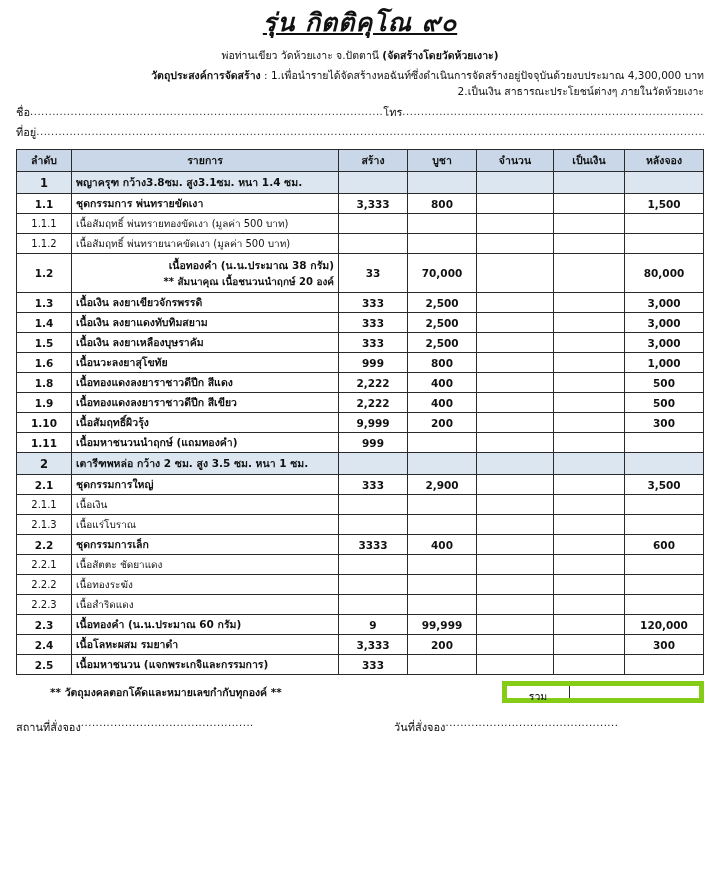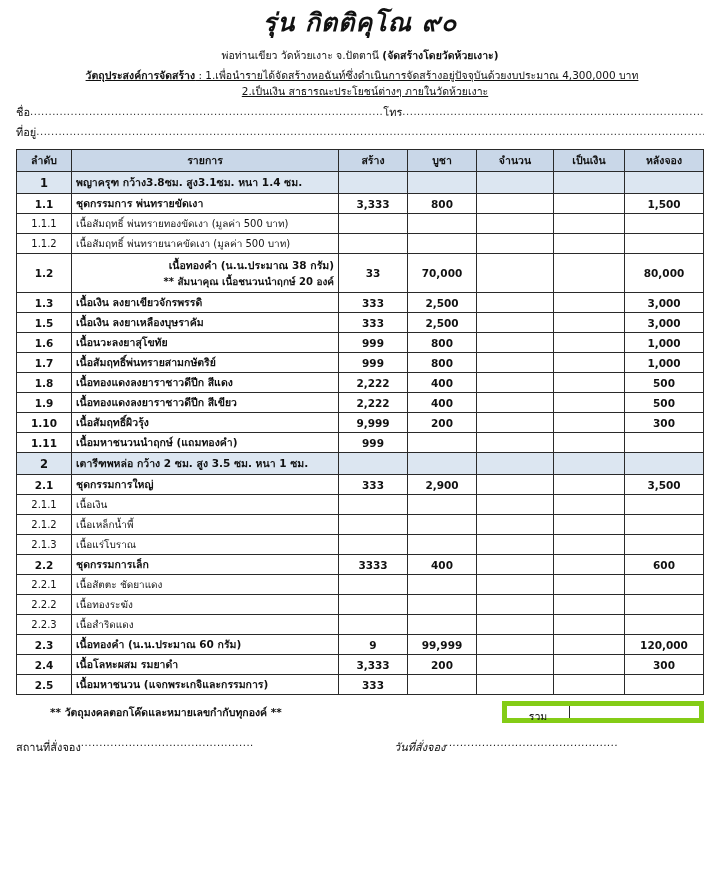--- a/index.html
+++ b/index.html
@@ -24,35 +24,35 @@
 
   
   .doc-title {
     text-align: center;
     font-size: 25px;
     font-weight: bold;
     font-style: italic;
     letter-spacing: 1px;
     margin: 9px 0 0 0;
     line-height: 1.15;
+    text-decoration: underline;
   }
   .subtitle {
     text-align: center;
     font-size: 10.5px;
     margin-top: 11px;
     line-height: 1.3;
   }
   .subtitle .bold { font-weight: bold; }
 
   .purpose {
     font-size: 10.5px;
     line-height: 1.45;
     margin-top: 6px;
-    text-align: center;
-    text-decoration: underline;
+    text-align: right;
   }
   .purpose-line1 { padding-left: 4px; }
   .purpose-line2 { padding-left: 10px; }
   .purpose .label { font-weight: bold; }
 
   
   .field-block { margin-top: 7px; }
   .field-row {
     display: flex;
     align-items: flex-end;
@@ -175,21 +175,21 @@
   .sign-row {
     position: absolute;
     left: 0;
     right: 0;
     top: 36px;
     display: flex;
     font-size: 11px;
     white-space: nowrap;
   }
   .sign-left  { width: 50%; display: flex; }
-  .sign-right { width: 50%; display: flex; padding-left: 34px; box-sizing: border-box; font-style: italic; }
+  .sign-right { width: 50%; display: flex; padding-left: 34px; box-sizing: border-box; }
   .sign-dots {
     overflow: hidden;
     font-size: 10px;
     letter-spacing: 0.5px;
     position: relative;
     top: -1px;
     flex: 0 1 auto;
   }
 </style>
 </head>
@@ -289,47 +289,47 @@
         <tr class="major">
           <td class="col-no num">1.3</td>
           <td class="col-item desc">เนื้อเงิน ลงยาเขียวจักรพรรดิ</td>
           <td class="col-make val">333</td>
           <td class="col-bucha val">2,500</td>
           <td class="col-qty val"></td>
           <td class="col-money val"></td>
           <td class="col-after val">3,000</td>
         </tr>
         <tr class="major">
+          <td class="col-no num">1.4</td>
+          <td class="col-item desc">เนื้อเงิน ลงยาแดงทับทิมสยาม</td>
+          <td class="col-make val">333</td>
+          <td class="col-bucha val">2,500</td>
+          <td class="col-qty val"></td>
+          <td class="col-money val"></td>
+          <td class="col-after val">3,000</td>
+        </tr>
+        <tr class="major">
           <td class="col-no num">1.5</td>
           <td class="col-item desc">เนื้อเงิน ลงยาเหลืองบุษราคัม</td>
           <td class="col-make val">333</td>
           <td class="col-bucha val">2,500</td>
           <td class="col-qty val"></td>
           <td class="col-money val"></td>
           <td class="col-after val">3,000</td>
         </tr>
         <tr class="major">
           <td class="col-no num">1.6</td>
           <td class="col-item desc">เนื้อนวะลงยาสุโขทัย</td>
           <td class="col-make val">999</td>
           <td class="col-bucha val">800</td>
           <td class="col-qty val"></td>
           <td class="col-money val"></td>
           <td class="col-after val">1,000</td>
         </tr>
         <tr class="major">
-          <td class="col-no num">1.7</td>
-          <td class="col-item desc">เนื้อสัมฤทธิ์พ่นทรายสามกษัตริย์</td>
-          <td class="col-make val">999</td>
-          <td class="col-bucha val">800</td>
-          <td class="col-qty val"></td>
-          <td class="col-money val"></td>
-          <td class="col-after val">1,000</td>
-        </tr>
-        <tr class="major">
           <td class="col-no num">1.8</td>
           <td class="col-item desc">เนื้อทองแดงลงยาราชาวดีปีก สีแดง</td>
           <td class="col-make val">2,222</td>
           <td class="col-bucha val">400</td>
           <td class="col-qty val"></td>
           <td class="col-money val"></td>
           <td class="col-after val">500</td>
         </tr>
         <tr class="major">
           <td class="col-no num">1.9</td>
@@ -372,29 +372,20 @@
           <td class="col-item desc">ชุดกรรมการใหญ่</td>
           <td class="col-make val">333</td>
           <td class="col-bucha val">2,900</td>
           <td class="col-qty val"></td>
           <td class="col-money val"></td>
           <td class="col-after val">3,500</td>
         </tr>
         <tr class="minor">
           <td class="col-no num">2.1.1</td>
           <td class="col-item desc">เนื้อเงิน</td>
-          <td class="col-make val"></td>
-          <td class="col-bucha val"></td>
-          <td class="col-qty val"></td>
-          <td class="col-money val"></td>
-          <td class="col-after val"></td>
-        </tr>
-        <tr class="minor">
-          <td class="col-no num">2.1.2</td>
-          <td class="col-item desc">เนื้อเหล็กน้ำพี้</td>
           <td class="col-make val"></td>
           <td class="col-bucha val"></td>
           <td class="col-qty val"></td>
           <td class="col-money val"></td>
           <td class="col-after val"></td>
         </tr>
         <tr class="minor">
           <td class="col-no num">2.1.3</td>
           <td class="col-item desc">เนื้อแร่โบราณ</td>
           <td class="col-make val"></td>

